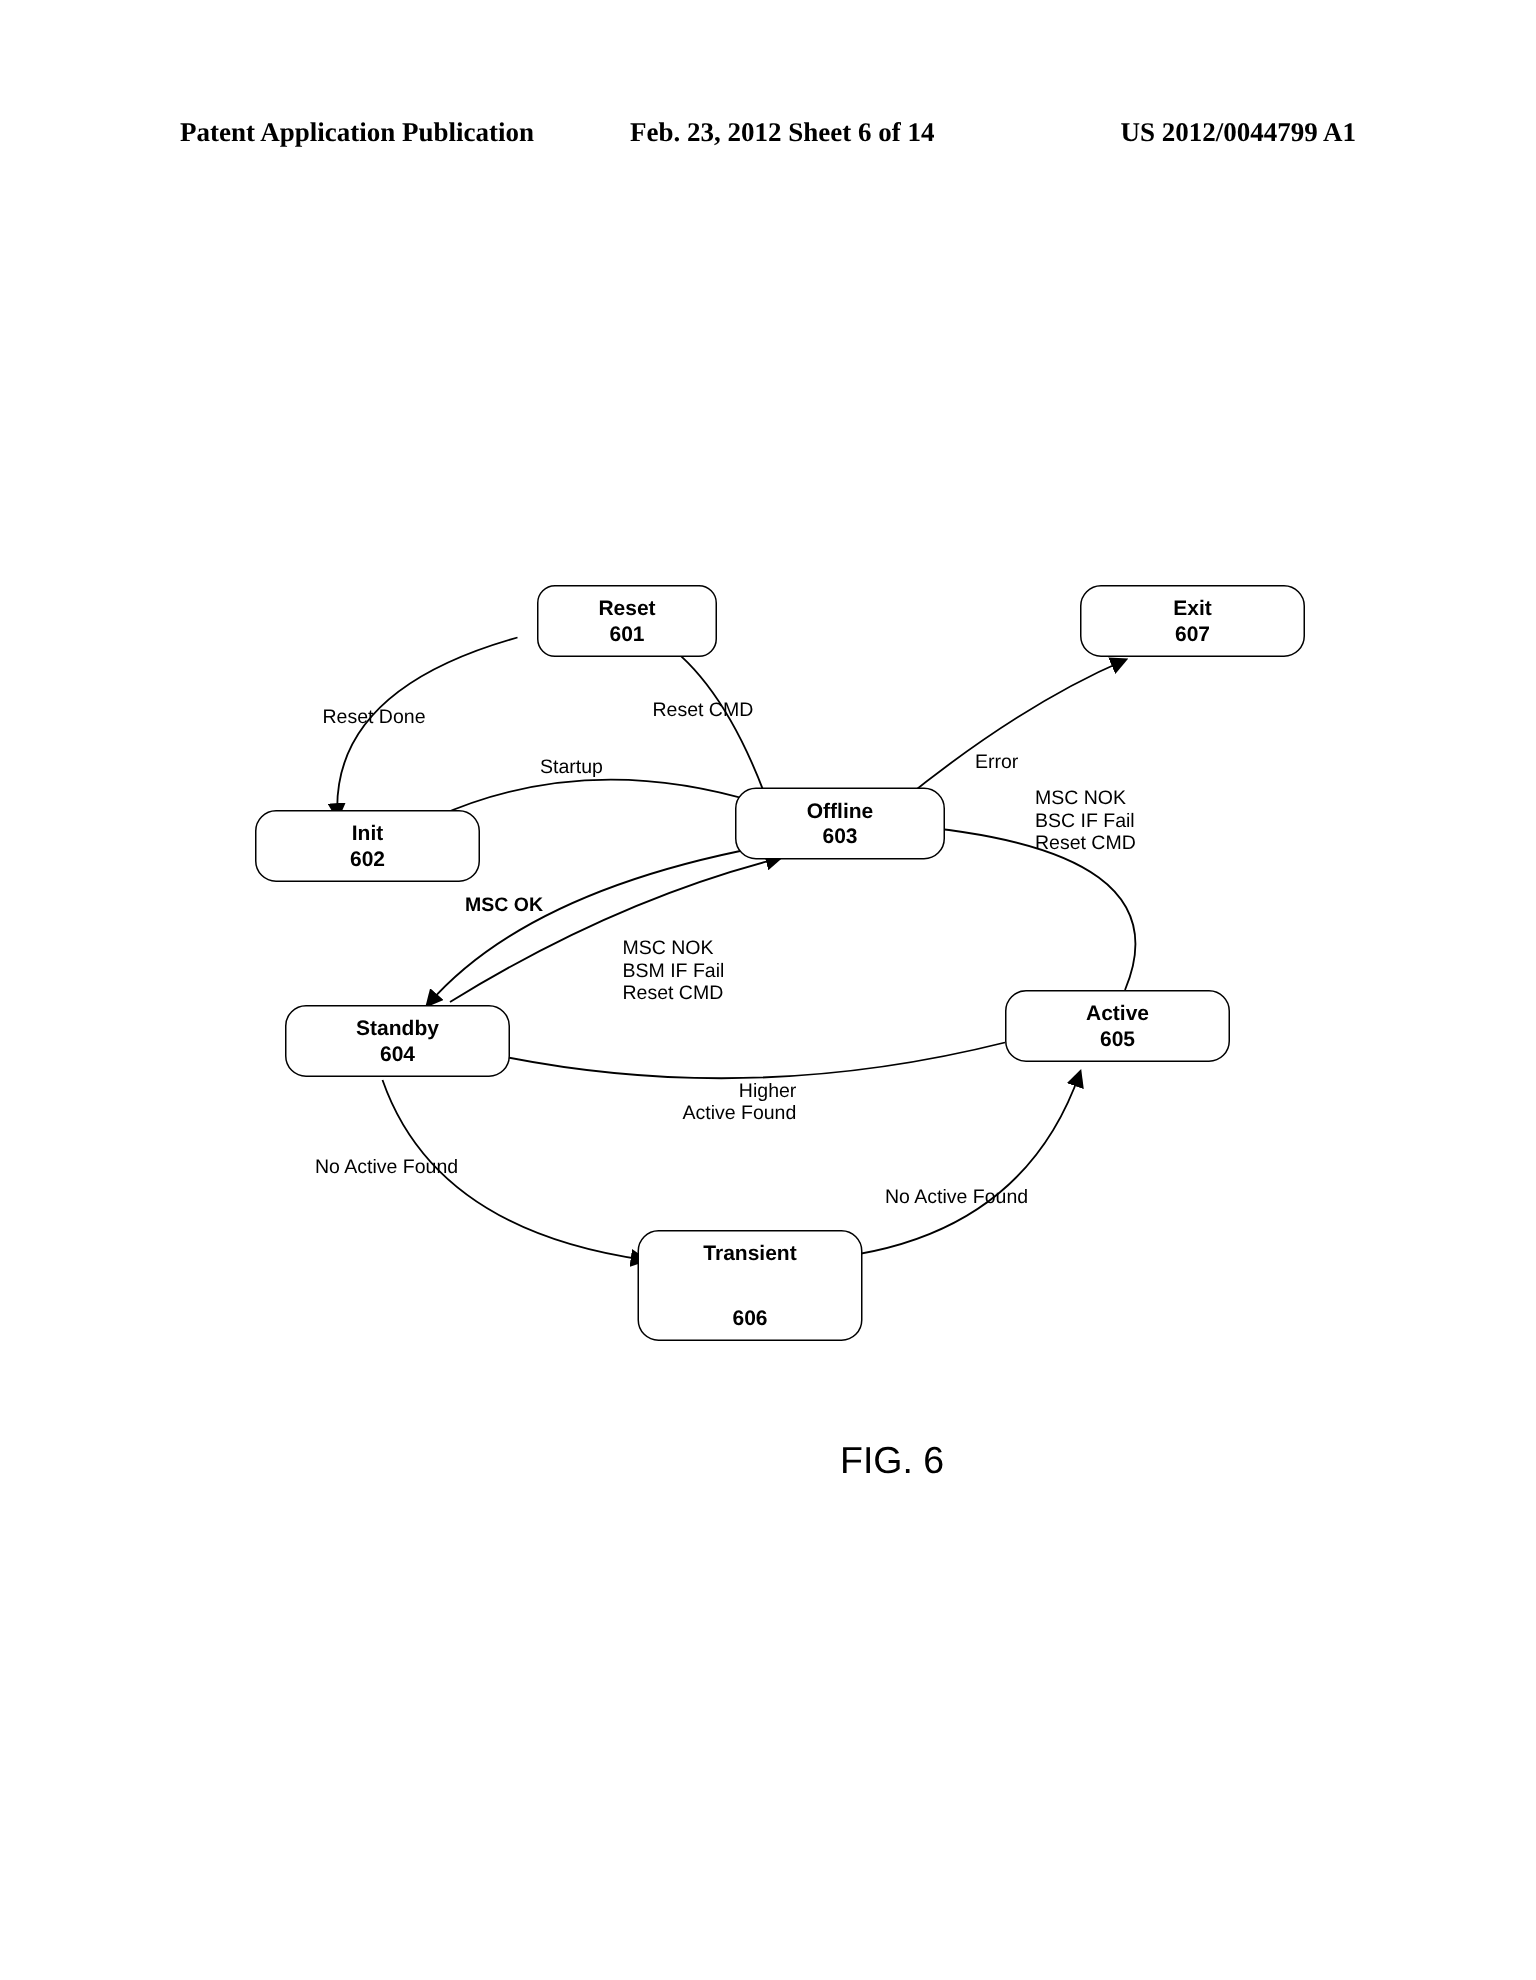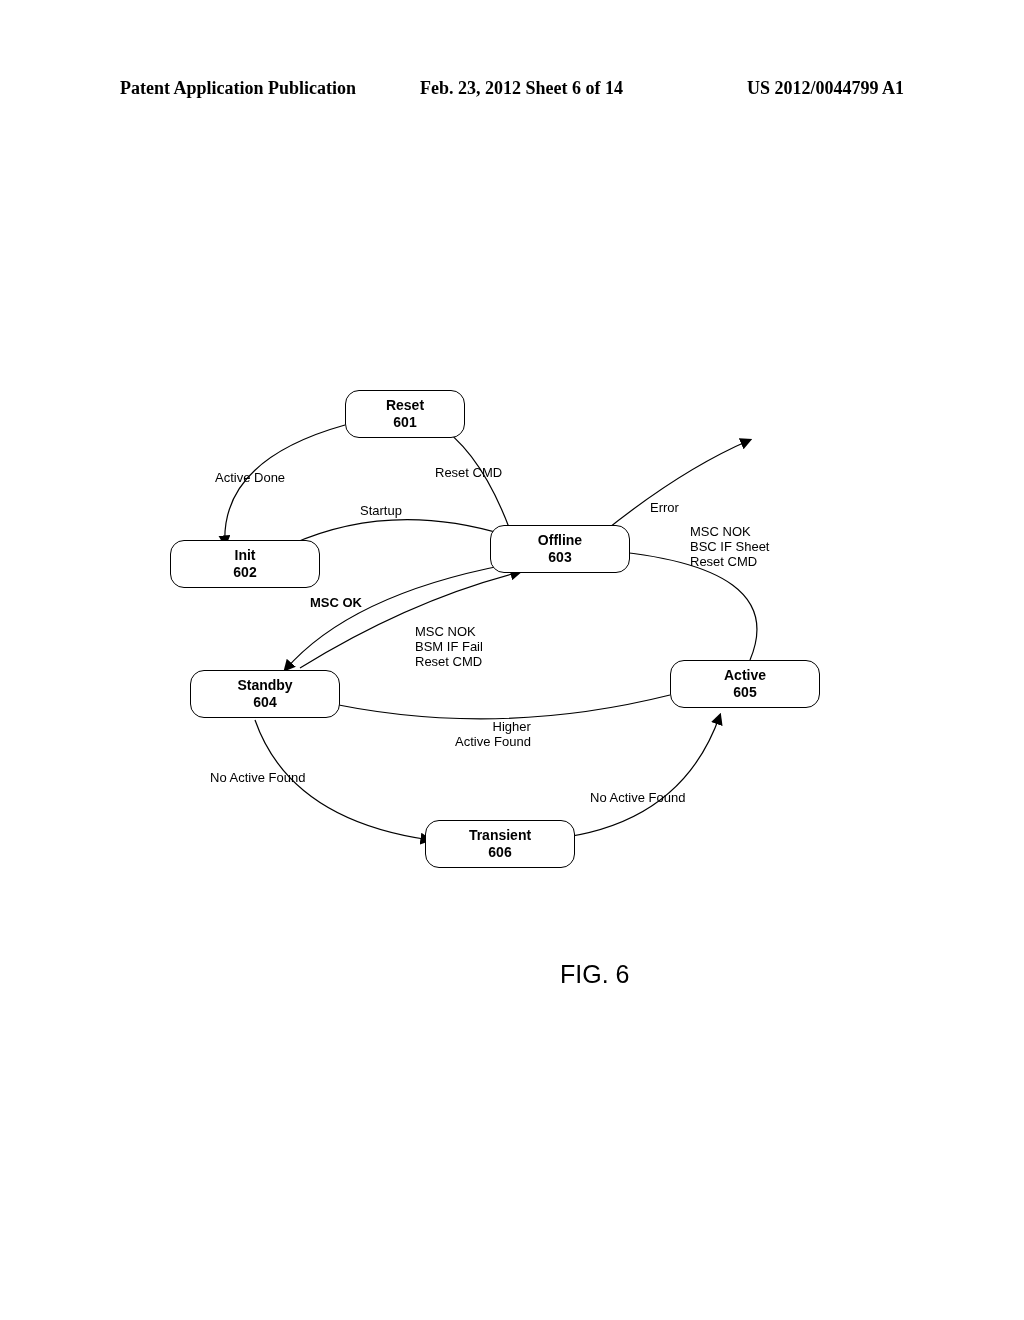--- a/index.html
+++ b/index.html
@@ -111,25 +111,29 @@
 
       <path d="M105,350 Q140,450 280,470" fill="none" stroke="#000" stroke-width="1.2" marker-end="url(#ah)"></path>
 
       <path d="M390,470 Q530,460 570,345" fill="none" stroke="#000" stroke-width="1.2" marker-end="url(#ah)"></path>
 
       <path d="M520,325 Q340,370 165,330" fill="none" stroke="#000" stroke-width="1.2" marker-end="url(#ah)"></path>
 
       <path d="M600,290 Q640,195 450,180" fill="none" stroke="#000" stroke-width="1.2" marker-end="url(#ah)"></path>
     </svg>
 
-    <div class="node" style="left:195px; top:20px; width:90px;">
+    <div class="node" style="left:208px; top:20px; width:90px;border-radius:12px;">
       <span>Reset</span>
       <span>601</span>
     </div>
 
+    <div class="node" style="left:570px; top:20px; width:120px;">
+      <span>Exit</span>
+      <span>607</span>
+    </div>
 
     <div class="node" style="left:20px; top:170px; width:120px;">
       <span>Init</span>
       <span>602</span>
     </div>
 
     <div class="node" style="left:340px; top:155px; width:110px;">
       <span>Offline</span>
       <span>603</span>
     </div>
@@ -137,39 +141,39 @@
     <div class="node" style="left:40px; top:300px; width:120px;justify-content:space-between;">
       <span>Standby</span>
       <span>604</span>
     </div>
 
     <div class="node" style="left:520px; top:290px; width:120px;">
       <span>Active</span>
       <span>605</span>
     </div>
 
-    <div class="node" style="left:275px; top:450px; width:120px;">
+    <div class="node" style="left:275px; top:450px; width:120px;gap:26px;">
       <span>Transient</span>
       <span>606</span>
     </div>
 
-    <div class="label" style="left:65px; top:100px;">Active Done</div>
+    <div class="label" style="left:65px; top:100px;">Reset Done</div>
     <div class="label" style="left:210px; top:133px;">Startup</div>
     <div class="label" style="left:285px; top:95px;">Reset CMD</div>
     <div class="label" style="left:160px; top:225px;font-weight:bold;">MSC OK</div>
     <div class="label" style="left:500px; top:130px;">Error</div>
     <div class="label" style="left:60px;  top:400px;">No Active Found</div>
     <div class="label" style="left:440px; top:420px;">No Active Found</div>
     <div class="label" style="left:305px; top:350px; text-align:right;">
         <span class="stack">Higher</span>
         <span class="stack">Active Found</span>
       </div>
     <div class="label" style="left:540px; top:155px;">
         <span class="stack">MSC NOK</span>
-        <span class="stack">BSC IF Sheet</span>
+        <span class="stack">BSC IF Fail</span>
         <span class="stack">Reset CMD</span>
       </div>
     <div class="label" style="left:265px; top:255px;">
         <span class="stack">MSC NOK</span>
         <span class="stack">BSM IF Fail</span>
         <span class="stack">Reset CMD</span>
       </div>
   </div>
 
   <div class="figcap" style="top:960px; left:560px;">FIG. 6</div>

